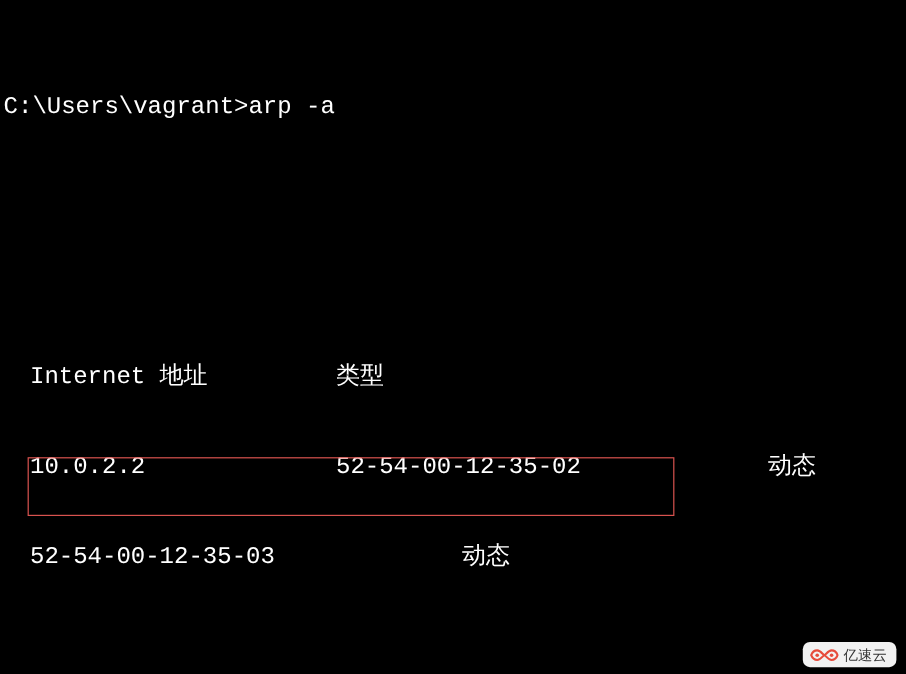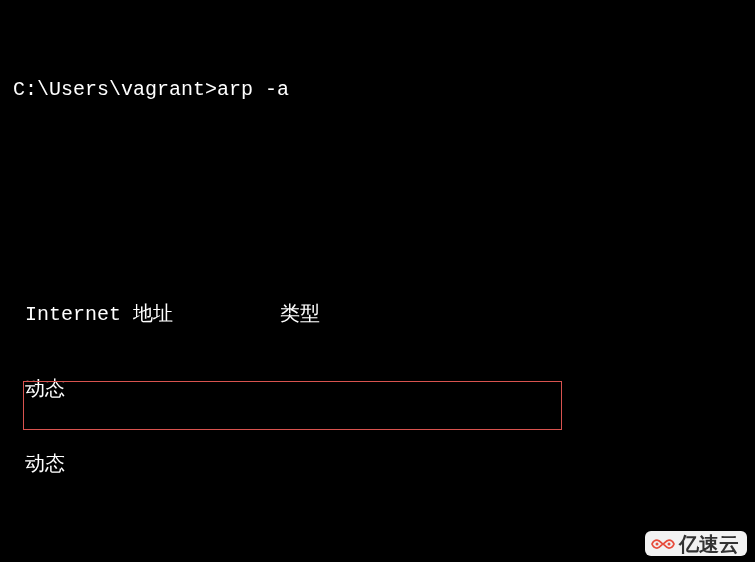--- a/index.html
+++ b/index.html
@@ -17,21 +17,21 @@
       height: 562px;
       overflow: hidden;
       position: relative;
       padding: 2px 0;
     }
     .terminal {
       white-space: pre;
     }
     .row {
       display: flex;
-      padding-left: 13px;
+      padding-left: 3px;
       height: 25px;
       align-items: center;
     }
     .indent {
       padding-left: 25px;
     }
     .col-ip {
       width: 255px;
       flex-shrink: 0;
     }
@@ -52,22 +52,22 @@
       right: 8px;
       bottom: 6px;
       display: flex;
       align-items: center;
       gap: 4px;
       background: rgba(255,255,255,0.95);
       border-radius: 6px;
       padding: 3px 8px 2px 6px;
       color: #333;
       font-family: sans-serif;
-      font-size: 20px;
-      font-weight: bold;
+      font-size: 12px;
+      font-weight: normal;
       line-height: 1;
     }
     .watermark svg {
       width: 24px;
       height: 16px;
     }
     .blank {
       height: 25px;
     }
   </style>
@@ -81,23 +81,26 @@
   </div>
 
   <div class="blank"></div>
 
   
   <div class="row indent">
     <span class="col-ip">Internet 地址</span>
     <span class="col-type">类型</span>
   </div>
   <div class="row indent">
+    <span class="col-ip">10.0.2.2</span>
+    <span class="col-mac">52-54-00-12-35-02</span>
     <span class="col-type">动态</span>
   </div>
   <div class="row indent">
+    <span class="col-mac">52-54-00-12-35-03</span>
     <span class="col-type">动态</span>
   </div>
   
   
   
   
   
 
   
 

